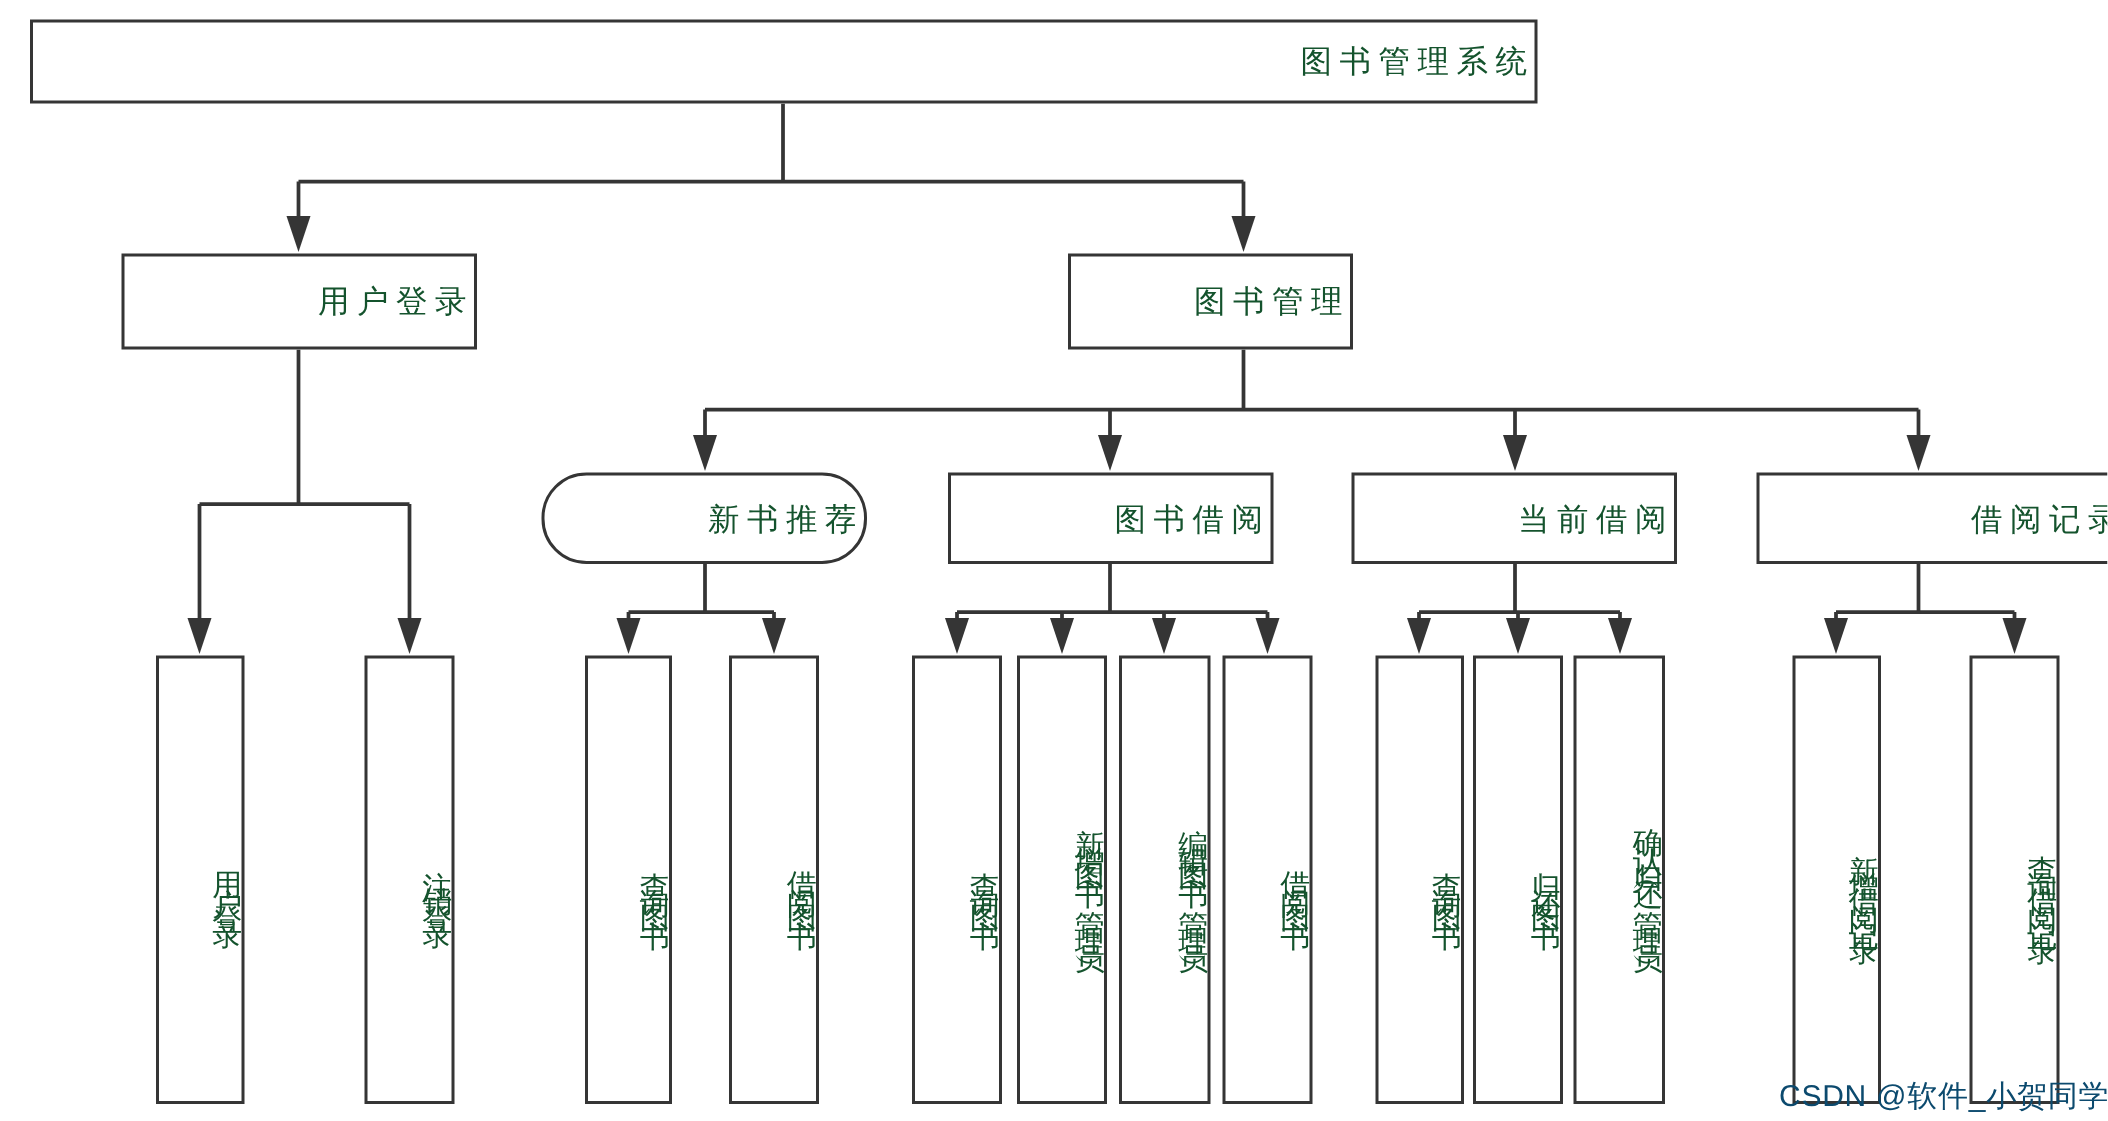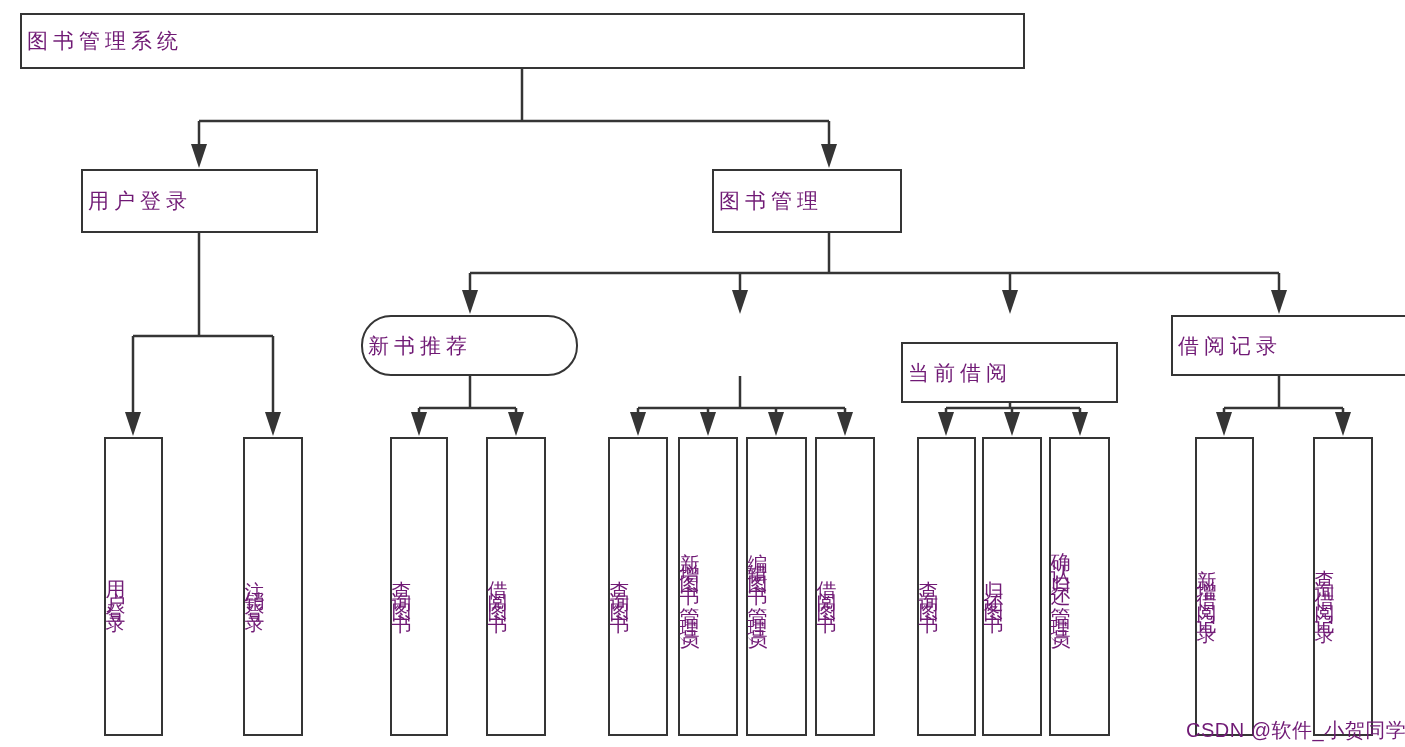--- a/index.html
+++ b/index.html
@@ -13,23 +13,23 @@
     color: #333333;
   }
   svg.wires { position: absolute; left: 0; top: 0; z-index: 1; }
   .box {
     position: absolute;
     box-sizing: border-box;
     background: #ffffff;
     border: 2.5px solid #353535;
     display: flex;
     align-items: center;
-    justify-content: flex-start;
+    justify-content: flex-end;
     z-index: 2;
-    color: #701a75;
+    color: #14532d;
   }
   .hlabel {
     font-size: 21px;
     letter-spacing: 5px;
     text-indent: 5px;
     white-space: nowrap;
   }
   .vtext {
     writing-mode: vertical-rl;
     text-orientation: mixed;
@@ -38,21 +38,21 @@
     line-height: 1;
     white-space: nowrap;
   }
   .watermark {
     position: absolute;
     left: 1186px;
     top: 717px;
     z-index: 5;
     font-size: 20px;
     letter-spacing: 0.5px;
-    color: #701a75;
+    color: #0c4a6e;
     white-space: nowrap;
   }
 </style>
 </head>
 <body>
 
 <div class="stage">
 
   <svg class="wires" width="1405" height="747" viewBox="0 0 1405 747" aria-hidden="true">
     <g stroke="#353535" stroke-width="2.5" fill="none">
@@ -127,21 +127,24 @@
   <div class="box" style="left:81px; top:169px; width:237px; height:64px;">
     <span class="hlabel">用户登录</span>
   </div>
   <div class="box" style="left:712px; top:169px; width:190px; height:64px;">
     <span class="hlabel">图书管理</span>
   </div>
 
   <div class="box" style="left:361px; top:315px; width:217px; height:61px;border-radius:30px;">
     <span class="hlabel">新书推荐</span>
   </div>
-  <div class="box" style="left:901px; top:315px; width:217px; height:61px;margin-top:27px;">
+  <div class="box" style="left:632px; top:315px; width:217px; height:61px;">
+    <span class="hlabel">图书借阅</span>
+  </div>
+  <div class="box" style="left:901px; top:315px; width:217px; height:61px;">
     <span class="hlabel">当前借阅</span>
   </div>
   <div class="box" style="left:1171px; top:315px; width:249px; height:61px;">
     <span class="hlabel">借阅记录</span>
   </div>
 
   <div class="box" style="left:104px; top:437px; width:59px; height:299px;">
     <span class="vtext">用户登录</span>
   </div>
   <div class="box" style="left:243px; top:437px; width:60px; height:299px;">

